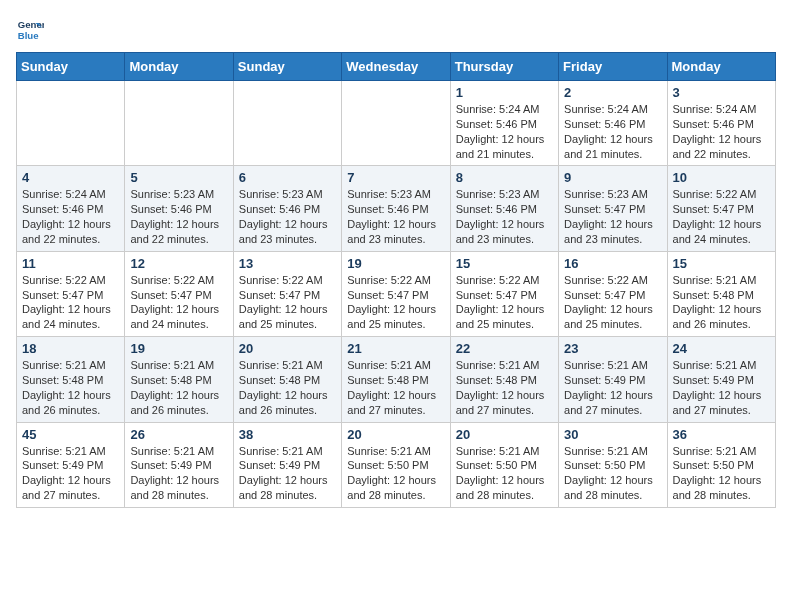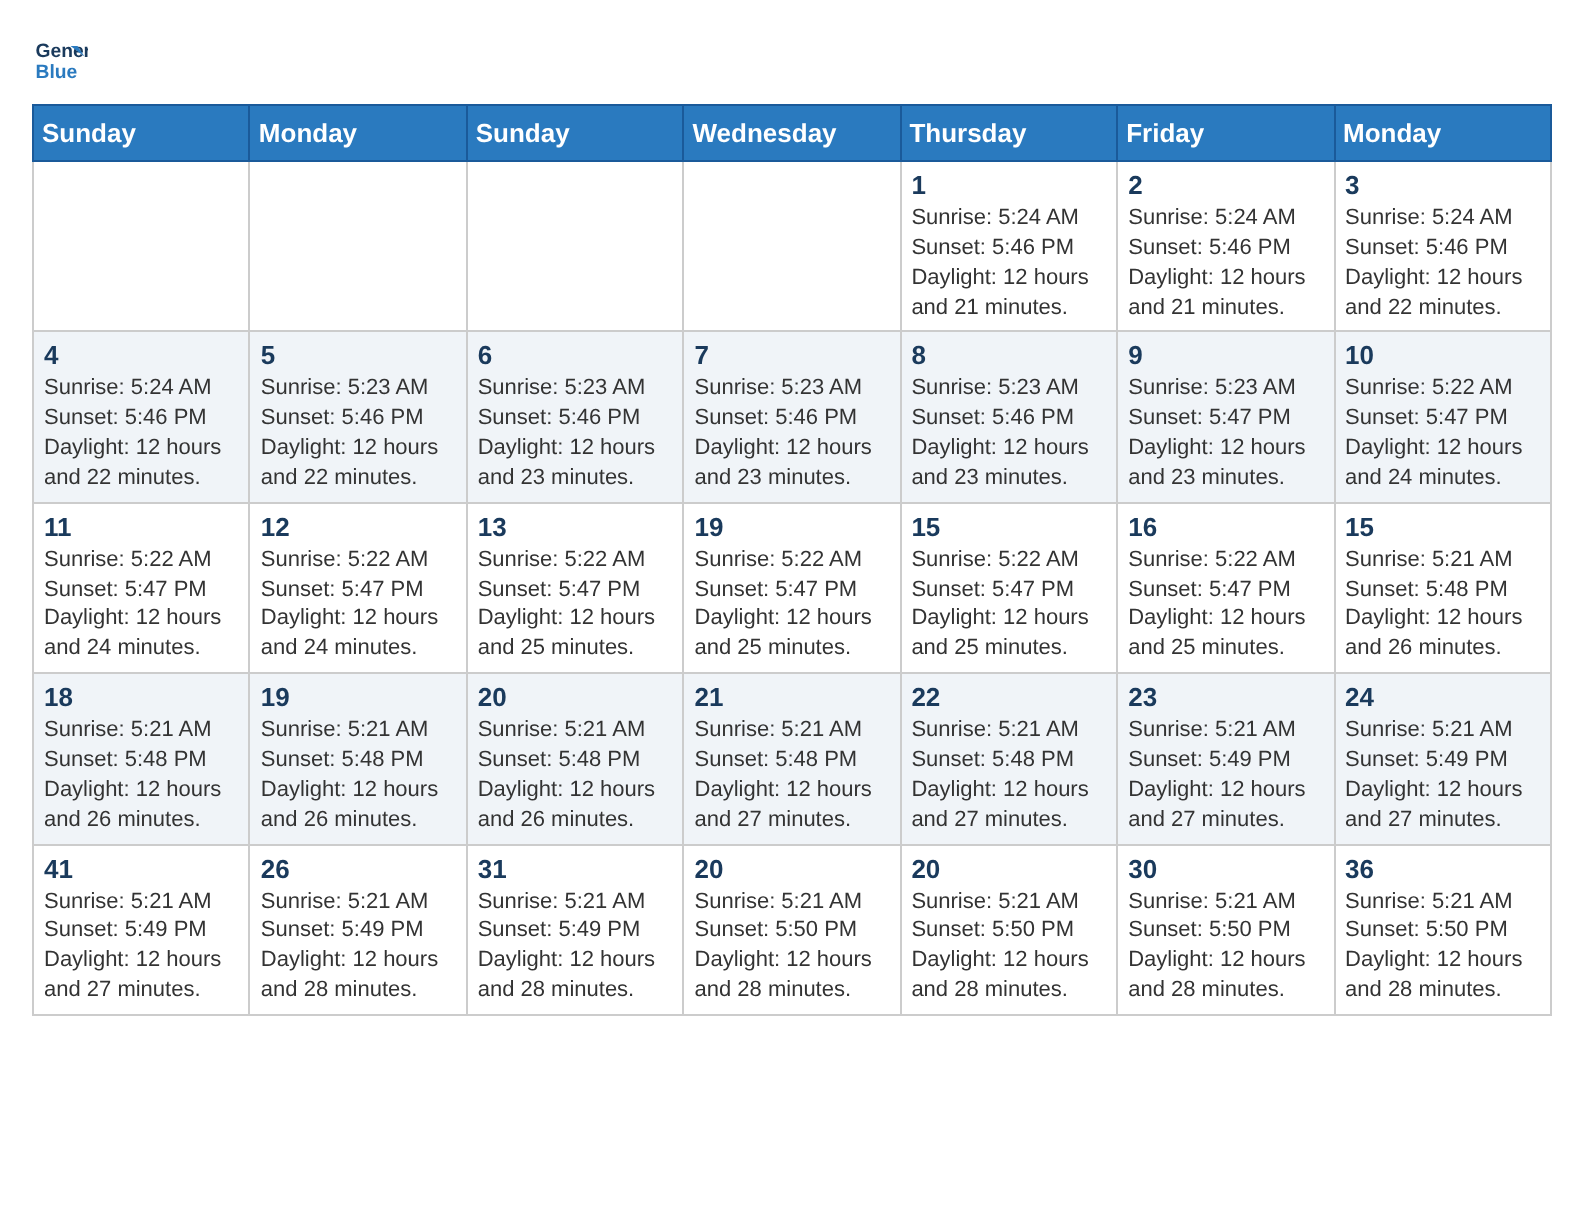--- a/index.html
+++ b/index.html
@@ -211,29 +211,29 @@
           <div class="day-num">23</div>
           <div class="day-info">Sunrise: 5:21 AM<br>Sunset: 5:49 PM<br>Daylight: 12 hours<br>and 27 minutes.</div>
         </td>
         <td>
           <div class="day-num">24</div>
           <div class="day-info">Sunrise: 5:21 AM<br>Sunset: 5:49 PM<br>Daylight: 12 hours<br>and 27 minutes.</div>
         </td>
       </tr>
       <tr>
         <td>
-          <div class="day-num">41</div>
+          <div class="day-num">45</div>
           <div class="day-info">Sunrise: 5:21 AM<br>Sunset: 5:49 PM<br>Daylight: 12 hours<br>and 27 minutes.</div>
         </td>
         <td>
           <div class="day-num">26</div>
           <div class="day-info">Sunrise: 5:21 AM<br>Sunset: 5:49 PM<br>Daylight: 12 hours<br>and 28 minutes.</div>
         </td>
         <td>
-          <div class="day-num">31</div>
+          <div class="day-num">38</div>
           <div class="day-info">Sunrise: 5:21 AM<br>Sunset: 5:49 PM<br>Daylight: 12 hours<br>and 28 minutes.</div>
         </td>
         <td>
           <div class="day-num">20</div>
           <div class="day-info">Sunrise: 5:21 AM<br>Sunset: 5:50 PM<br>Daylight: 12 hours<br>and 28 minutes.</div>
         </td>
         <td>
           <div class="day-num">20</div>
           <div class="day-info">Sunrise: 5:21 AM<br>Sunset: 5:50 PM<br>Daylight: 12 hours<br>and 28 minutes.</div>
         </td>

